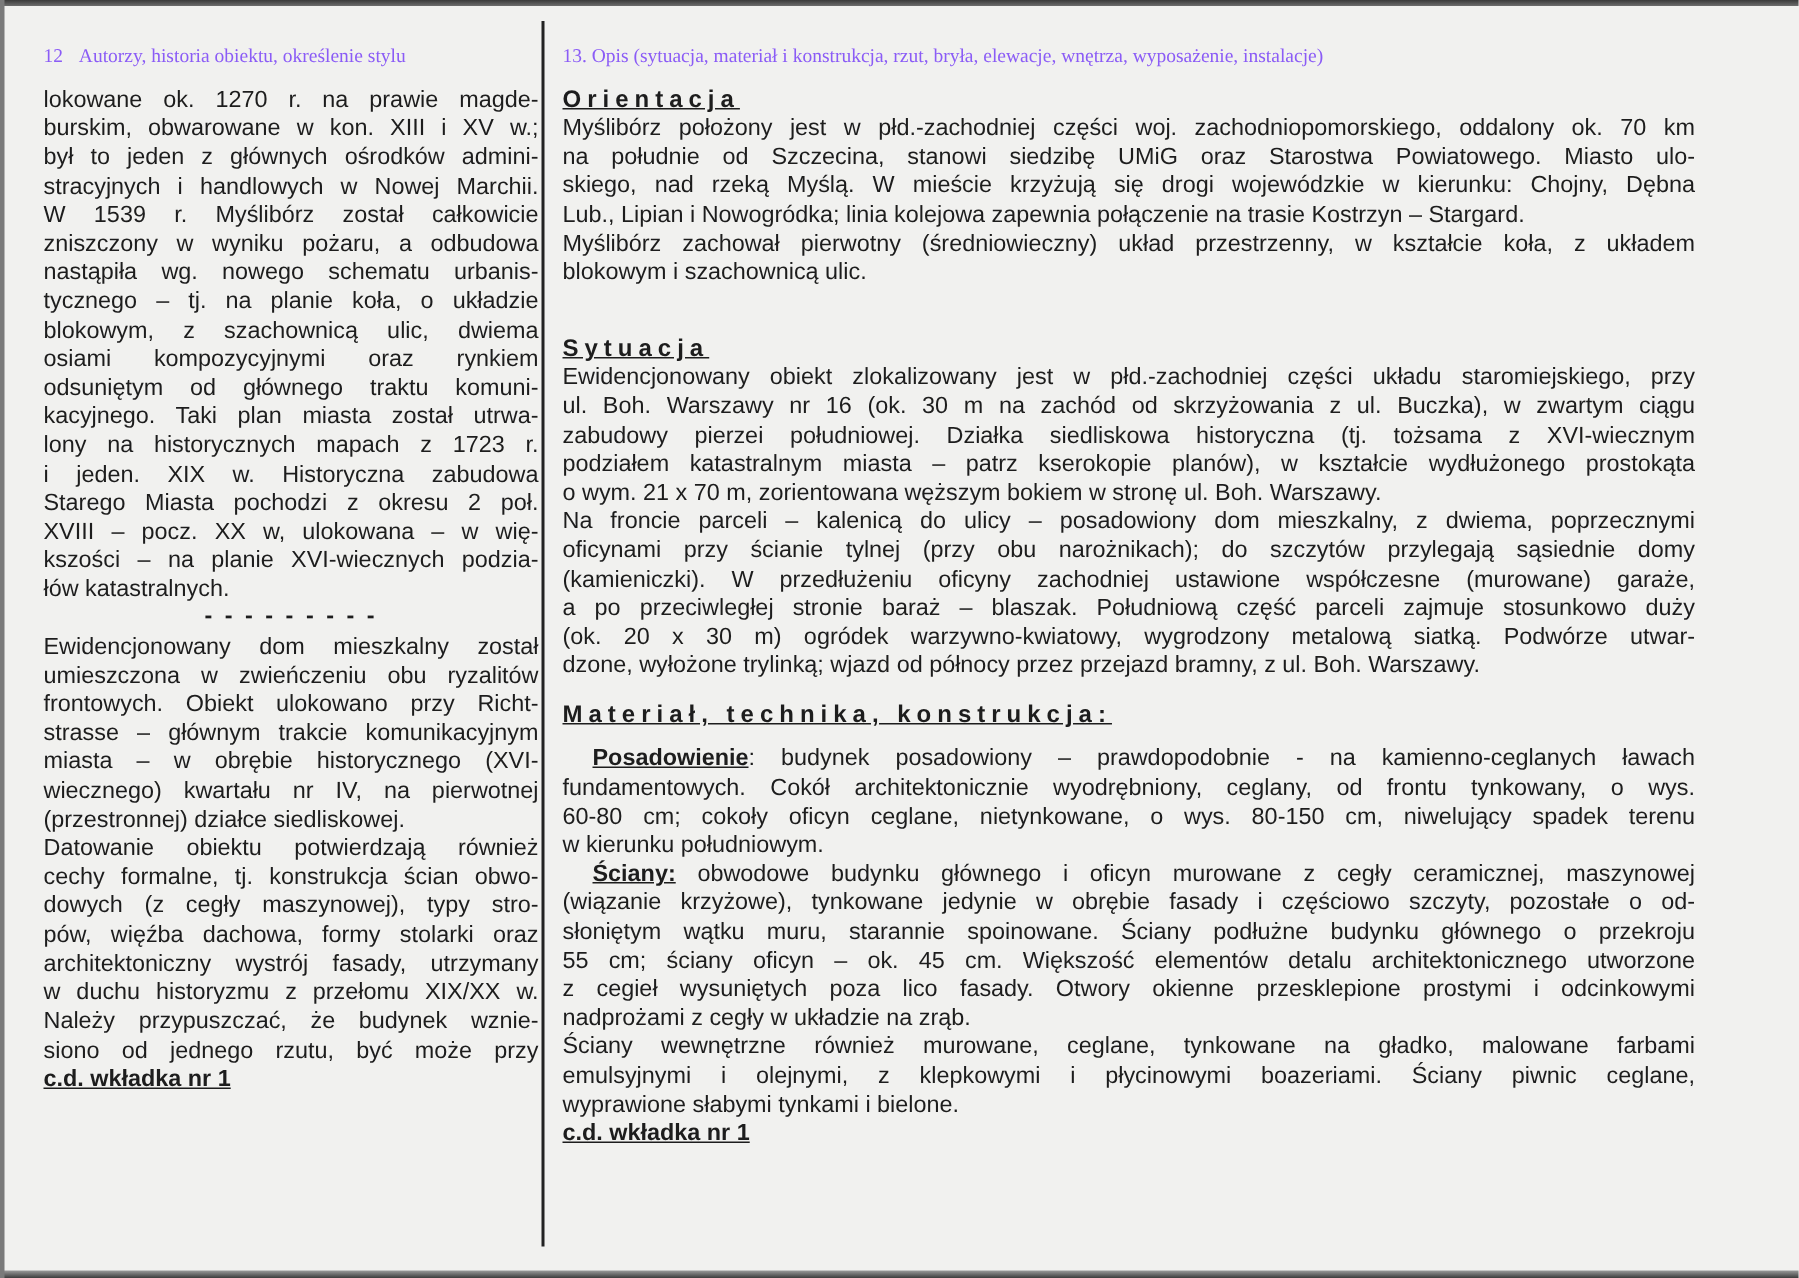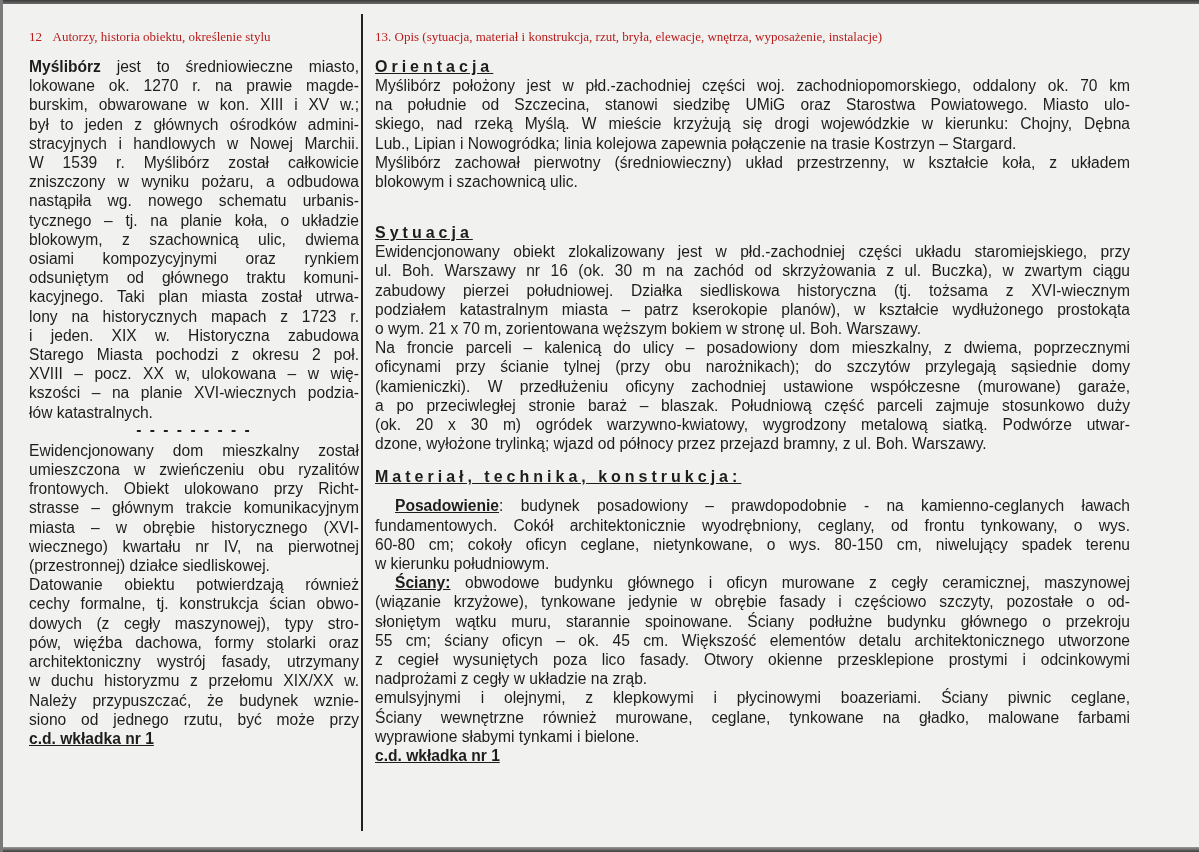--- a/index.html
+++ b/index.html
@@ -31,21 +31,21 @@
       font-size: 15.6px;
       line-height: 19.2px;
     }
     .col-left { left: 29px; top: 29px; width: 330px; }
     .col-right { left: 375px; top: 29px; width: 755px; }
     .header {
       font-family: "Liberation Serif", serif;
       font-size: 13px;
       line-height: 16px;
       margin-bottom: 12px;
-      color: #b91c1c;
+      color: #8b5cf6;
     }
     .header-left .num { margin-right: 8px; }
     p { margin: 0; }
     .justify { text-align: justify; text-align-last: left; }
     .justify-full { text-align: justify; text-align-last: justify; }
     .bold { font-weight: bold; }
     .ul { text-decoration: underline; }
     .dashes {
       text-align: center; letter-spacing: 2px; font-weight: bold;
       line-height: 14px; height: 14px; margin: 1px 0 4px 0;
@@ -73,21 +73,20 @@
 <div class="scan-left"></div>
 <div class="divider"></div>
 
 <div class="col col-left">
   <div class="header header-left">
     <span class="num">12</span>
     <span>Autorzy, historia obiektu, określenie stylu</span>
   </div>
 
   <div>
-    <p class="justify-full"><span class="bold">Myślibórz</span><span> jest to średniowieczne miasto,</span></p>
     <p class="justify-full">lokowane ok. 1270 r. na prawie magde-</p>
     <p class="justify-full">burskim, obwarowane w kon. XIII i XV w.;</p>
     <p class="justify-full">był to jeden z głównych ośrodków admini-</p>
     <p class="justify-full">stracyjnych i handlowych w Nowej Marchii.</p>
     <p class="justify-full">W 1539 r. Myślibórz został całkowicie</p>
     <p class="justify-full">zniszczony w wyniku pożaru, a odbudowa</p>
     <p class="justify-full">nastąpiła wg. nowego schematu urbanis-</p>
     <p class="justify-full">tycznego – tj. na planie koła, o układzie</p>
     <p class="justify-full">blokowym, z szachownicą ulic, dwiema</p>
     <p class="justify-full">osiami kompozycyjnymi oraz rynkiem</p>
@@ -164,19 +163,19 @@
   </div>
   <div>
     <p class="justify-full"><span class="label-bold">Ściany:</span><span> obwodowe budynku głównego i oficyn murowane z cegły ceramicznej, maszynowej</span></p>
     <p class="justify-full">(wiązanie krzyżowe), tynkowane jedynie w obrębie fasady i częściowo szczyty, pozostałe o od-</p>
     <p class="justify-full">słoniętym wątku muru, starannie spoinowane. Ściany podłużne budynku głównego o przekroju</p>
     <p class="justify-full">55 cm; ściany oficyn – ok. 45 cm. Większość elementów detalu architektonicznego utworzone</p>
     <p class="justify-full">z cegieł wysuniętych poza lico fasady. Otwory okienne przesklepione prostymi i odcinkowymi</p>
     <p class="justify">nadprożami z cegły w układzie na zrąb.</p>
   </div>
   <div>
+    <p class="justify-full">Ściany wewnętrzne również murowane, ceglane, tynkowane na gładko, malowane farbami</p>
     <p class="justify-full">emulsyjnymi i olejnymi, z klepkowymi i płycinowymi boazeriami. Ściany piwnic ceglane,</p>
-    <p class="justify-full">Ściany wewnętrzne również murowane, ceglane, tynkowane na gładko, malowane farbami</p>
     <p class="justify">wyprawione słabymi tynkami i bielone.</p>
   </div>
 
   <p><span class="cd-link">c.d. wkładka nr 1</span></p>
 </div>
 
 </body></html>

